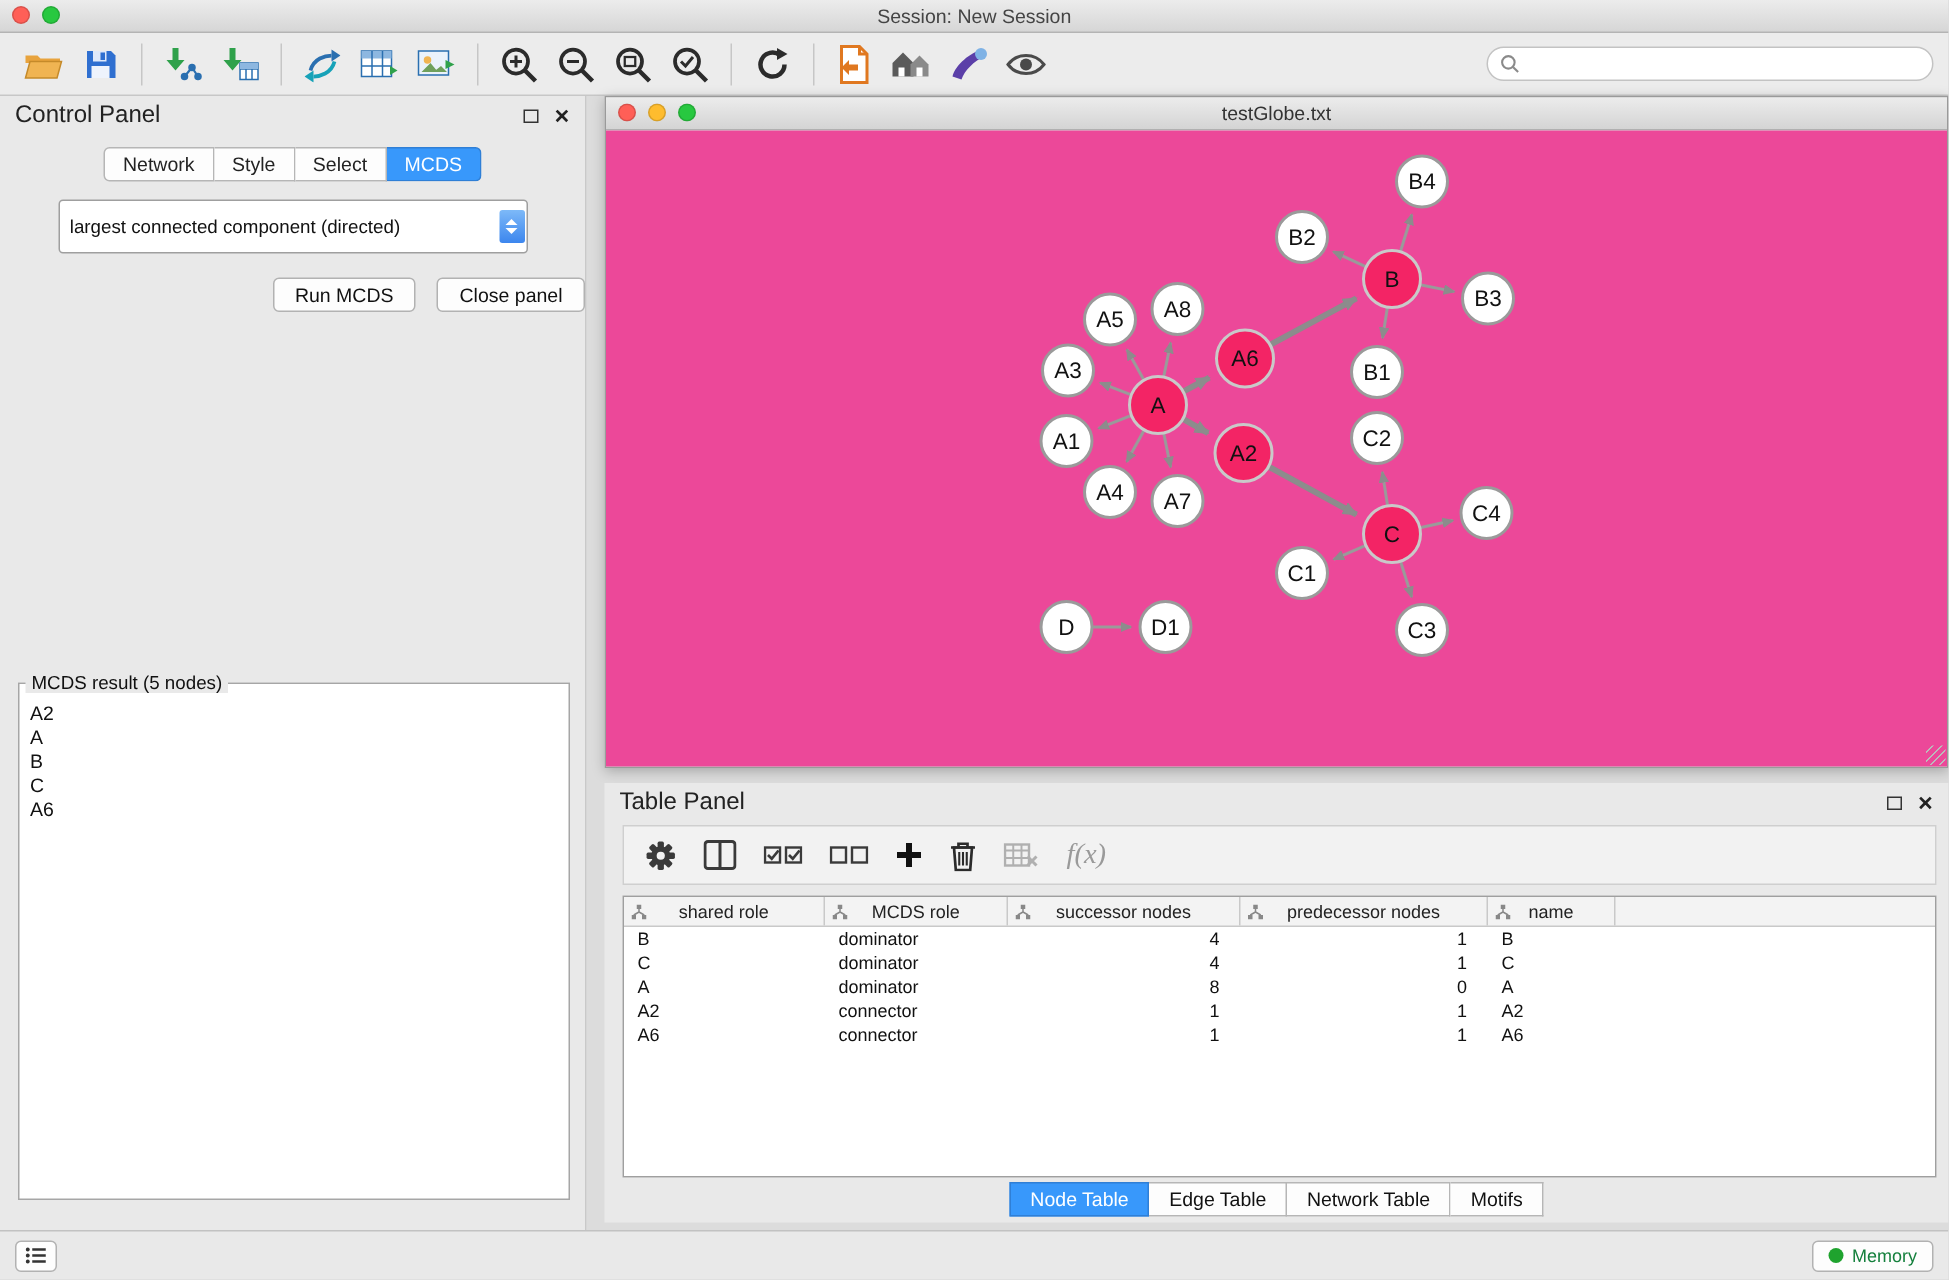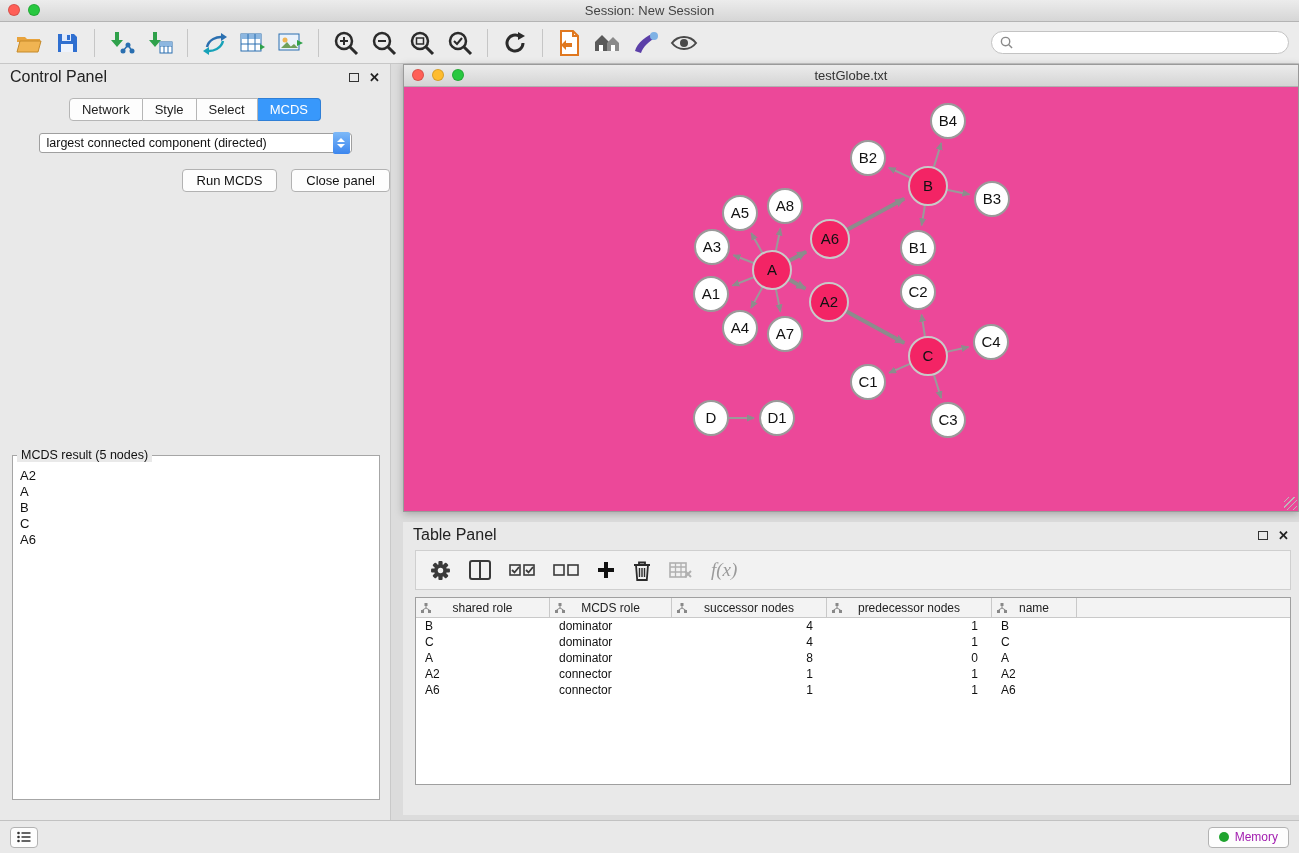--- a/index.html
+++ b/index.html
@@ -34,21 +34,21 @@
   .close-ic { font-size:13px; font-weight:bold; color:#222; line-height:1; }
 
   .cp-tabs { display:flex; justify-content:center; margin-top:8px; }
   .cp-tab { font-size:13px; padding:3px 12px; background:#fdfdfd; border:1px solid #b6b6b6; border-left:none;
     color:#222; cursor:default; }
   .cp-tab:first-child { border-left:1px solid #b6b6b6; border-radius:4px 0 0 4px; }
   .cp-tab:last-child { border-radius:0 4px 4px 0; }
   .cp-tab.sel { background:#3898fb; color:#fff; border-color:#2f7fd6; }
 
   .opt-label { text-align:center; font-size:13px; color:#111; margin-top:28px; }
-  .dropdown { margin:12px auto 0; width:313px; height:20px; background:#fff; border:1px solid #9f9f9f;
+  .dropdown { margin:12px auto 0; width:313px; height:36px; background:#fff; border:1px solid #9f9f9f;
     border-radius:3px; display:flex; align-items:center; position:relative; }
   .dropdown .dd-text { flex:1; font-size:12.5px; padding-left:7px; color:#111; white-space:nowrap; }
   .dd-stepper { width:17px; height:22px; border-radius:2px; background:linear-gradient(#7db9f8,#3c86ee);
     display:flex; flex-direction:column; align-items:center; justify-content:center; gap:2px; margin-right:1px; }
   .dd-arrow { width:0; height:0; border-left:4px solid transparent; border-right:4px solid transparent; }
   .dd-arrow.up { border-bottom:4px solid #fff; }
   .dd-arrow.down { border-top:4px solid #fff; }
 
   .cp-buttons { display:flex; justify-content:flex-end; gap:14px; margin-top:16px; }
   .btn { font-size:13px; background:#fdfdfd; border:1px solid #b2b2b2; border-radius:4px; padding:3px 14px; color:#111; }
@@ -88,21 +88,21 @@
   .tp-tab { font-size:13px; padding:3px 13px; background:#fdfdfd; border:1px solid #b6b6b6; border-left:none; color:#111; }
   .tp-tab:first-child { border-left:1px solid #b6b6b6; }
   .tp-tab.sel { background:#3898fb; color:#fff; border-color:#2f7fd6; }
 
   
   .statusbar { position:absolute; left:0; top:820px; width:1299px; height:33px; background:#e9e9e9;
     border-top:1px solid #c2c2c2; display:flex; align-items:center; padding:0 10px; }
   .status-left-btn { width:28px; height:21px; border:1px solid #b2b2b2; border-radius:4px; background:#fdfdfd;
     display:flex; align-items:center; justify-content:center; }
   .memory-btn { margin-left:auto; height:21px; border:1px solid #b2b2b2; border-radius:4px; background:#fdfdfd;
-    display:flex; align-items:center; gap:6px; padding:0 10px; font-size:12px; color:#a21caf; }
+    display:flex; align-items:center; gap:6px; padding:0 10px; font-size:12px; color:#15803d; }
   .mem-dot { width:10px; height:10px; border-radius:50%; background:#1fa32e; }
 </style>
 </head>
 <body>
 
 <div class="titlebar">
   <div class="lights">
     <span class="light red"></span>
     <span class="light green"></span>
   </div>
@@ -557,20 +557,26 @@
         <div class="t-row">
           <div class="t-cell" style="width: 134px; text-align: left; padding: 0px 0px 0px 9px;">A6</div>
           <div class="t-cell" style="width: 122px; text-align: left; padding: 0px 0px 0px 9px;">connector</div>
           <div class="t-cell" style="width: 155px; text-align: right; padding: 0px 14px 0px 0px;">1</div>
           <div class="t-cell" style="width: 165px; text-align: right; padding: 0px 14px 0px 0px;">1</div>
           <div class="t-cell" style="width: 85px; text-align: left; padding: 0px 0px 0px 9px;">A6</div>
         </div>
       </div>
   </div>
 
+  <div class="tp-tabs" id="tp-tabs">
+      <div class="tp-tab sel">Node Table</div>
+      <div class="tp-tab">Edge Table</div>
+      <div class="tp-tab">Network Table</div>
+      <div class="tp-tab">Motifs</div>
+    </div>
 </div>
 
 <div class="statusbar">
   <div class="status-left-btn">
     <svg width="14" height="12" viewBox="0 0 14 12">
       <circle cx="1.5" cy="2" r="1.3" fill="#333"></circle>
         <circle cx="1.5" cy="6" r="1.3" fill="#333"></circle>
         <circle cx="1.5" cy="10" r="1.3" fill="#333"></circle>
       <path d="M4.5 2 h9 M4.5 6 h9 M4.5 10 h9" stroke="#333" stroke-width="1.6"></path>
     </svg>

